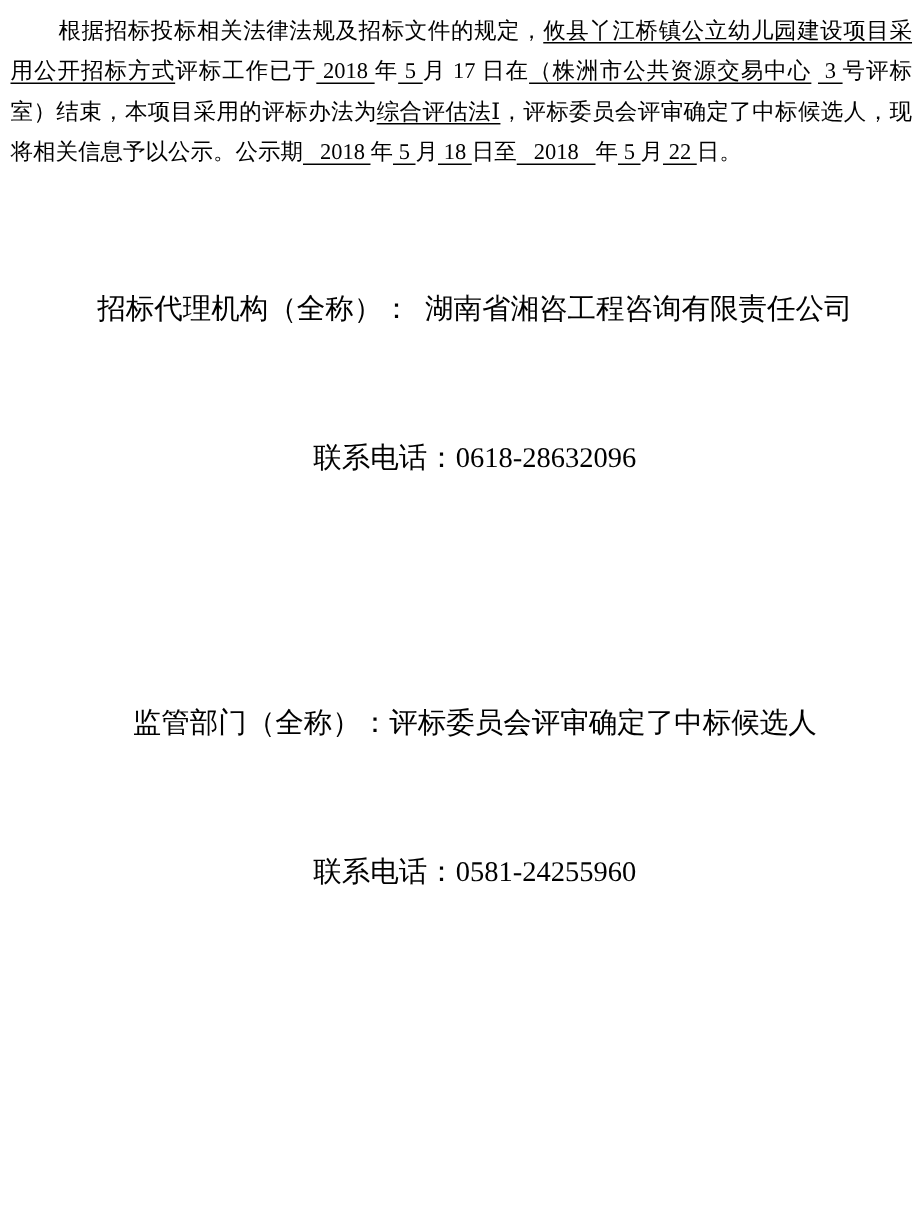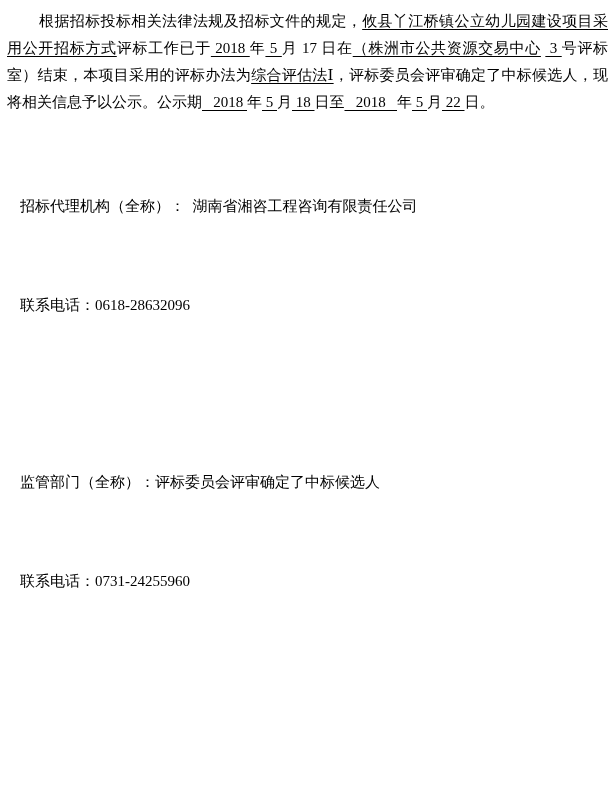--- a/index.html
+++ b/index.html
@@ -17,39 +17,40 @@
     font-size:15px;
     line-height:27px;
     text-align:justify;
     white-space:pre-wrap;
     text-indent:32px;
   }
   .intro .u{text-decoration:underline;text-underline-offset:3px;}
   
   .block{
     margin-left:20px;
-    font-size:15px;
+    font-size:19px;
     line-height:33px;
     white-space:pre-wrap;
+    text-align:center;
   }
   .block-a{margin-top:8px;}
   .block-b{margin-top:12px;}
   .block div{height:33px;}
 </style>
 </head>
 <body>
 
 <div class="page">
 
   <p class="intro"><span>根据招标投标相关法律法规及招标文件的规定，</span><span class="u">攸县丫江桥镇公立幼儿园建设项目采用公开招标方式</span><span>评标工作已于</span><span class="u"> 2018 </span><span>年</span><span class="u"> 5 </span><span>月 17 日在</span><span class="u">（株洲市公共资源交易中心</span><span> </span><span class="u"> 3 </span><span>号评标室）结束，本项目采用的评标办法为</span><span class="u">综合评估法Ⅰ</span><span>，评标委员会评审确定了中标候选人，现将相关信息予以公示。公示期</span><span class="u">   2018 </span><span>年</span><span class="u"> 5 </span><span>月</span><span class="u"> 18 </span><span>日至</span><span class="u">   2018   </span><span>年</span><span class="u"> 5 </span><span>月</span><span class="u"> 22 </span><span>日。</span></p>
 
   <div class="block block-a">
     <div>招标代理机构（全称）：  湖南省湘咨工程咨询有限责任公司</div>
     <div>联系电话：0618-28632096</div>
   </div>
 
   <div class="block block-b">
     <div>监管部门（全称）：评标委员会评审确定了中标候选人</div>
-    <div>联系电话：0731-24255960</div>
+    <div>联系电话：0581-24255960</div>
     <div>签名处：贺翔</div>
   </div>
 
 </div>
 
 </body></html>

